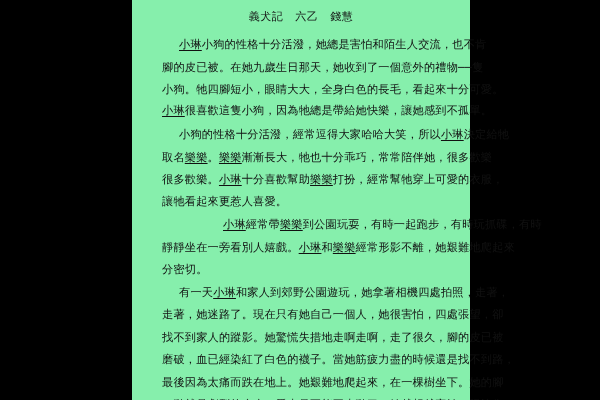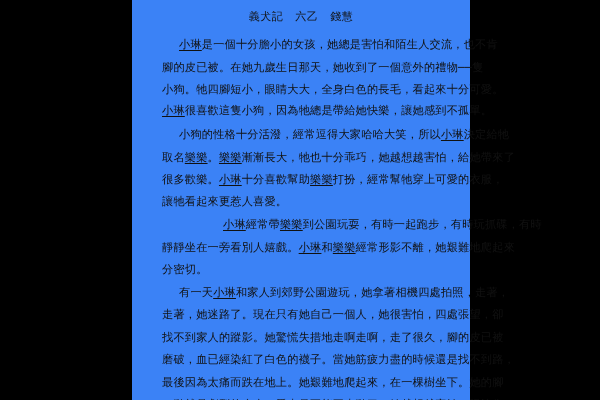--- a/index.html
+++ b/index.html
@@ -4,47 +4,47 @@
 <style>
   html, body { margin: 0; padding: 0; }
   body {
     width: 600px; height: 400px; overflow: hidden;
     background: #000000;
     position: relative;
     font-family: "DejaVu Sans", sans-serif;
   }
   .page {
     position: absolute; left: 132px; top: 0; width: 338px; height: 400px;
-    background: #3b82f6;
+    background: #86efac;
   }
   .title {
     position: absolute; top: 9px; left: 0; width: 100%;
     text-align: center; font-size: 11px; color: #111;
     letter-spacing: 0.5px; white-space: pre;
   }
   .line {
     position: absolute; left: 30px; width: 278px;
     font-size: 11.2px; color: #111; white-space: nowrap;
     line-height: 14px; letter-spacing: 0.2px;
   }
   .line.indent { left: 47px; width: 261px; }
   .u { text-decoration: underline; text-underline-offset: 2px; }
 </style>
 </head>
 <body>
 
 <div class="page">
   <div class="title">義犬記   六乙   錢慧</div>
   <div id="body-lines">
-      <div class="line indent" style="top: 38px;"><span class="u">小琳</span><span>是一個十分膽小的女孩，她總是害怕和陌生人交流，也不肯</span></div>
+      <div class="line indent" style="top: 38px;"><span class="u">小琳</span><span>小狗的性格十分活潑，她總是害怕和陌生人交流，也不肯</span></div>
       <div class="line" style="top: 61px;"><span>腳的皮已被。在她九歲生日那天，她收到了一個意外的禮物──隻</span></div>
       <div class="line" style="top: 83px;"><span>小狗。牠四腳短小，眼睛大大，全身白色的長毛，看起來十分可愛。</span></div>
       <div class="line" style="top: 104px;"><span class="u">小琳</span><span>很喜歡這隻小狗，因為牠總是帶給她快樂，讓她感到不孤單。</span></div>
       <div class="line indent" style="top: 128px;"><span>小狗的性格十分活潑，經常逗得大家哈哈大笑，所以</span><span class="u">小琳</span><span>決定給牠</span></div>
-      <div class="line" style="top: 151px;"><span>取名</span><span class="u">樂樂</span><span>。</span><span class="u">樂樂</span><span>漸漸長大，牠也十分乖巧，她越想越害怕，給她帶來了</span></div>
+      <div class="line" style="top: 151px;"><span>取名</span><span class="u">樂樂</span><span>。</span><span class="u">樂樂</span><span>漸漸長大，牠也十分乖巧，常常陪伴她，很多歡樂</span></div>
       <div class="line" style="top: 173px;"><span>很多歡樂。</span><span class="u">小琳</span><span>十分喜歡幫助</span><span class="u">樂樂</span><span>打扮，經常幫牠穿上可愛的衣服，</span></div>
       <div class="line" style="top: 195px;"><span>讓牠看起來更惹人喜愛。</span></div>
       <div class="line indent" style="top: 218px; margin-left: 44px;"><span class="u">小琳</span><span>經常帶</span><span class="u">樂樂</span><span>到公園玩耍，有時一起跑步，有時玩抓碟，有時</span></div>
       <div class="line" style="top: 241px;"><span>靜靜坐在一旁看別人嬉戲。</span><span class="u">小琳</span><span>和</span><span class="u">樂樂</span><span>經常形影不離，她艱難地爬起來</span></div>
       <div class="line" style="top: 263px;"><span>分密切。</span></div>
       <div class="line indent" style="top: 286px;"><span>有一天</span><span class="u">小琳</span><span>和家人到郊野公園遊玩，她拿著相機四處拍照，走著，</span></div>
       <div class="line" style="top: 308px;"><span>走著，她迷路了。現在只有她自己一個人，她很害怕，四處張望，卻</span></div>
       <div class="line" style="top: 331px;"><span>找不到家人的蹤影。她驚慌失措地走啊走啊，走了很久，腳的皮已被</span></div>
       <div class="line" style="top: 353px;"><span>磨破，血已經染紅了白色的襪子。當她筋疲力盡的時候還是找不到路，</span></div>
       <div class="line" style="top: 376px;"><span>最後因為太痛而跌在地上。她艱難地爬起來，在一棵樹坐下。她的腳</span></div>

